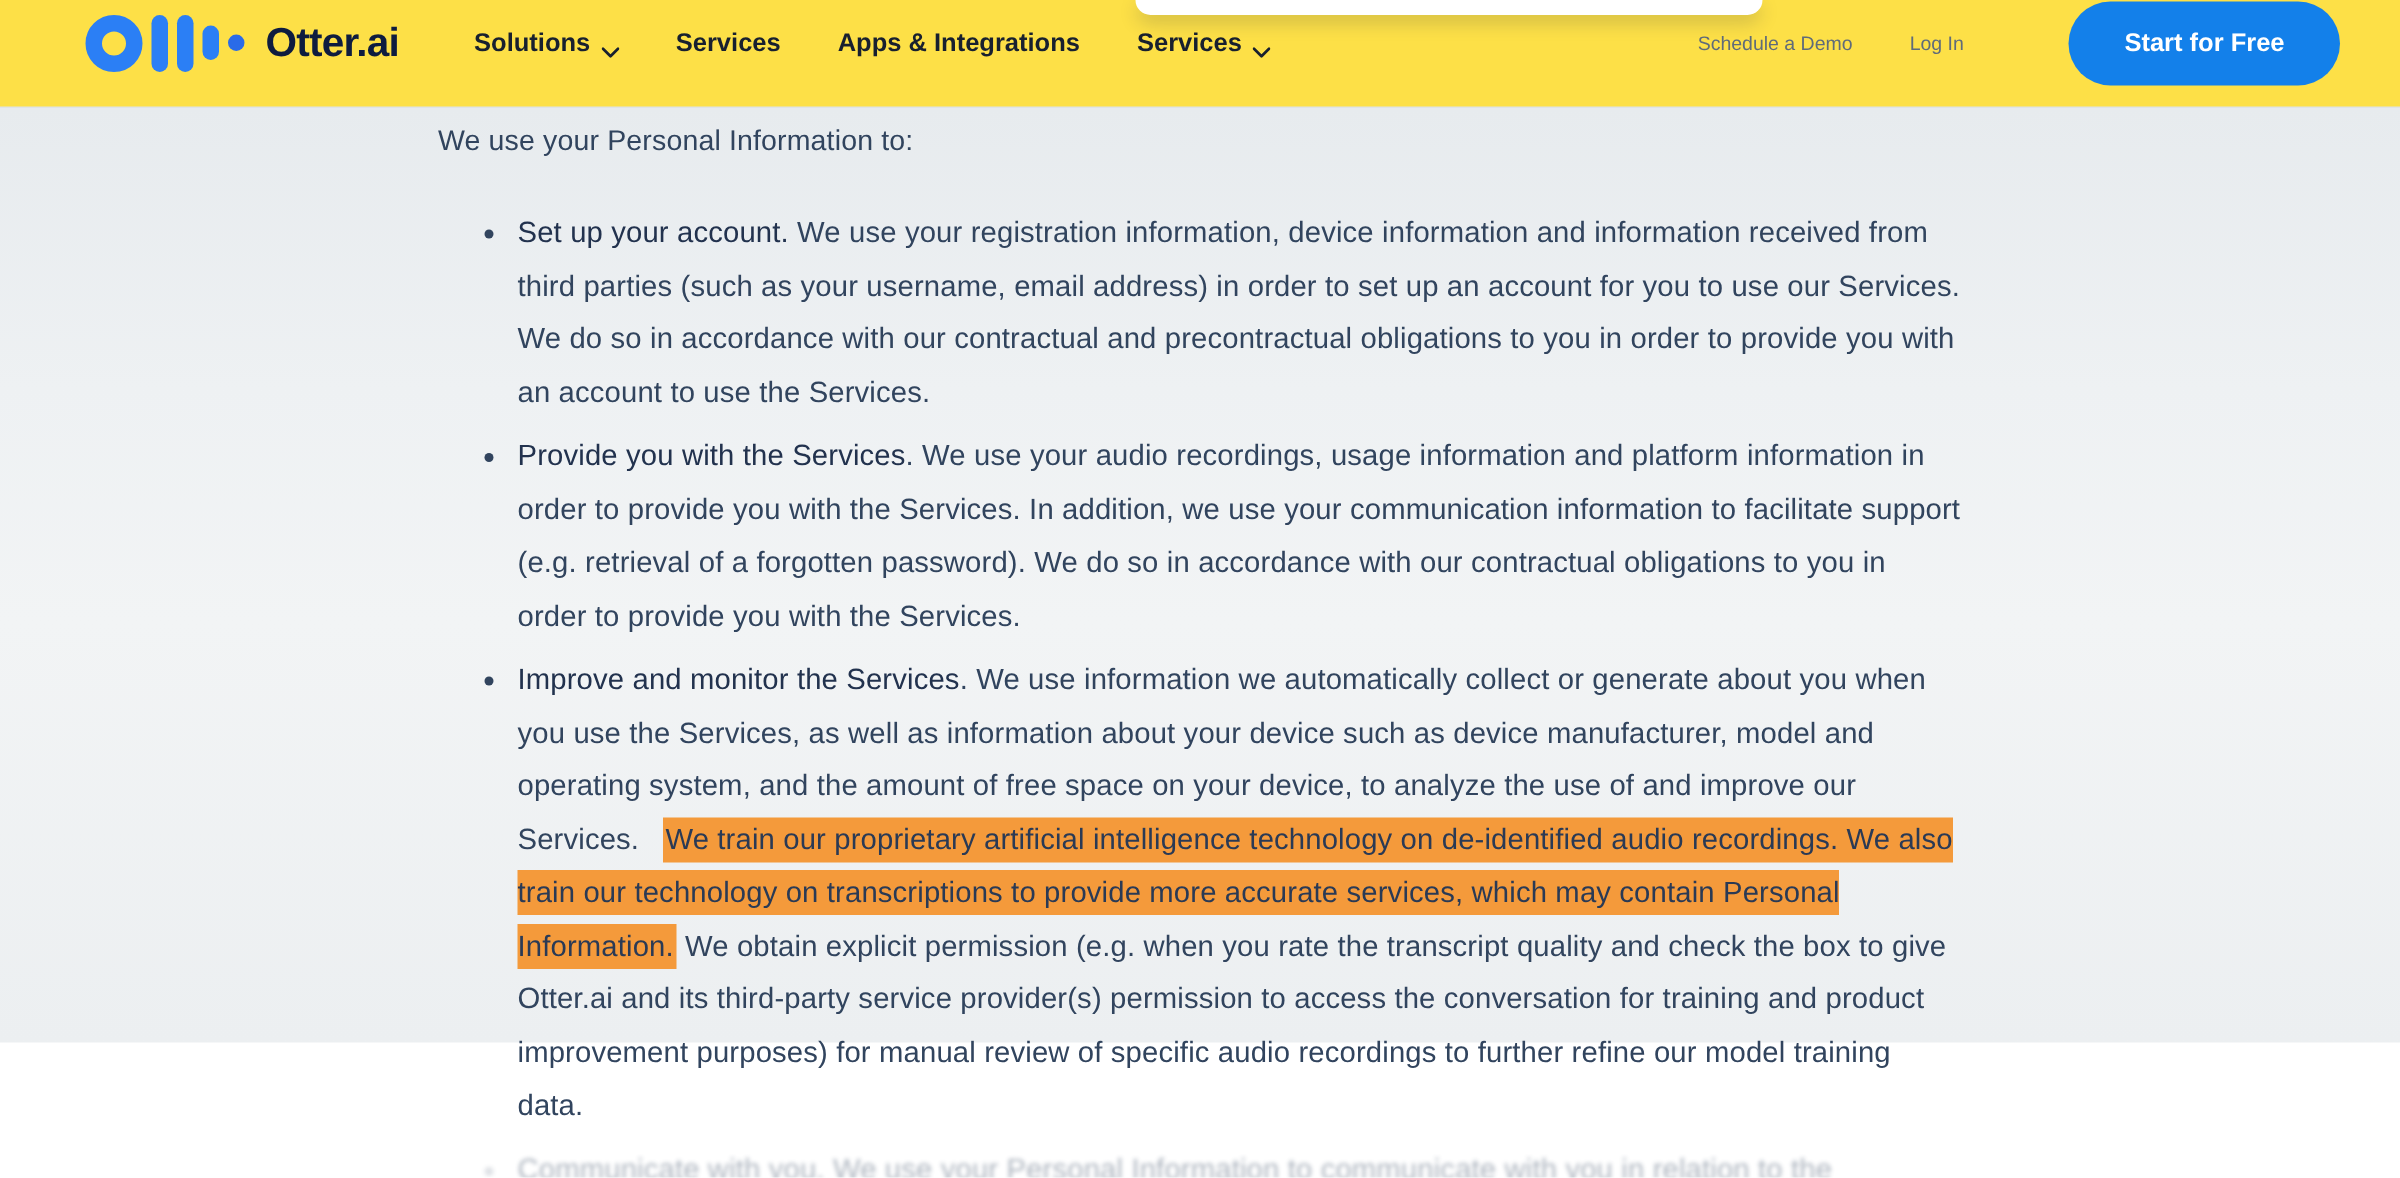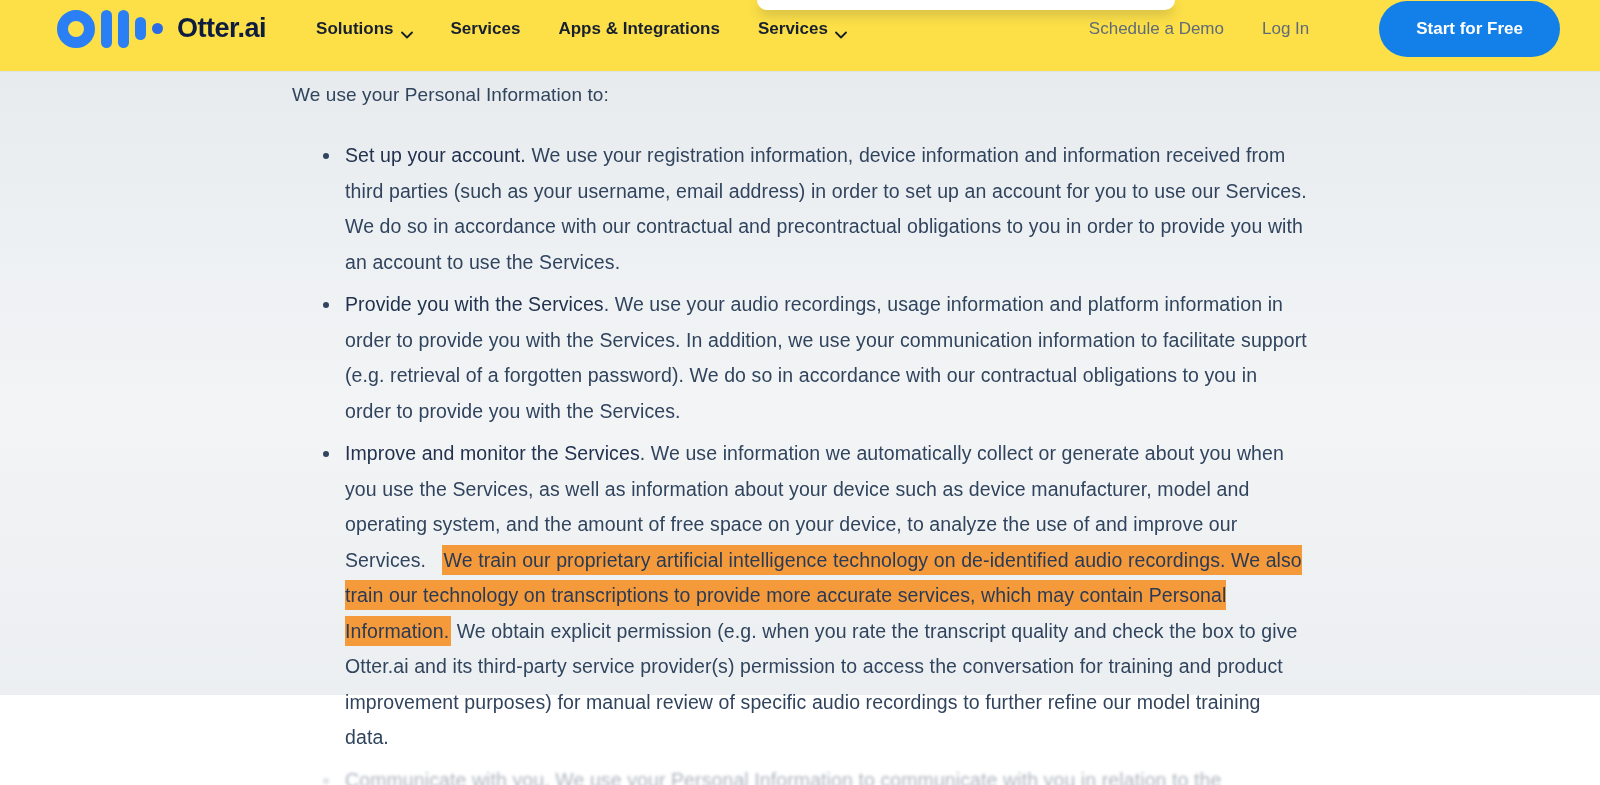--- a/index.html
+++ b/index.html
@@ -37,21 +37,21 @@
   nav { display: flex; align-items: center; margin-left: 50px; gap: 38px; }
   .nav-link {
     display: flex; align-items: flex-end; gap: 7px;
     font-size: 17px; font-weight: 600; color: #18202f;
     text-decoration: none; cursor: pointer; white-space: nowrap;
   }
   .chev { width: 12px; height: 8px; display: inline-block; }
 
   .header-right { margin-left: auto; display: flex; align-items: center; gap: 38px; }
   .ghost-link {
-    font-size: 17px; color: #5f6b7a; text-decoration: none; cursor: pointer; white-space: nowrap;
+    font-size: 13px; color: #5f6b7a; text-decoration: none; cursor: pointer; white-space: nowrap;
   }
   .cta-button {
     margin-left: 32px;
     background: #1380ea; color: #ffffff; border: none; cursor: pointer;
     font-family: "Liberation Sans", sans-serif;
     font-size: 17px; font-weight: 700;
     padding: 18px 37px; border-radius: 28px; white-space: nowrap;
   }
 
   

